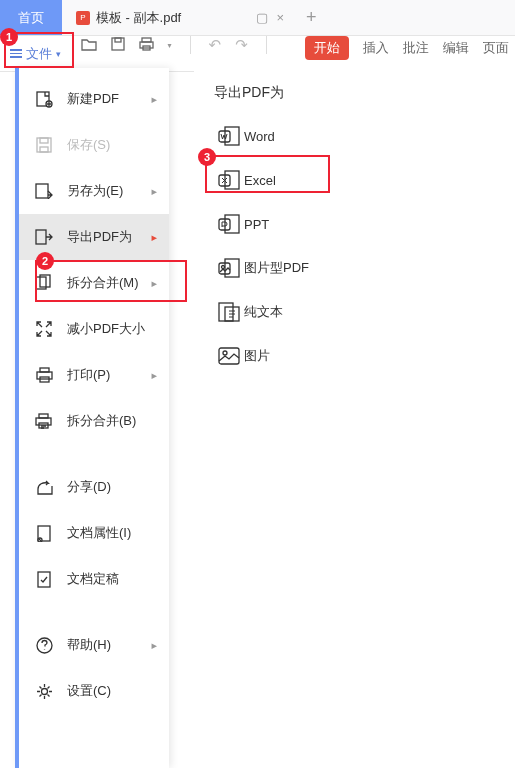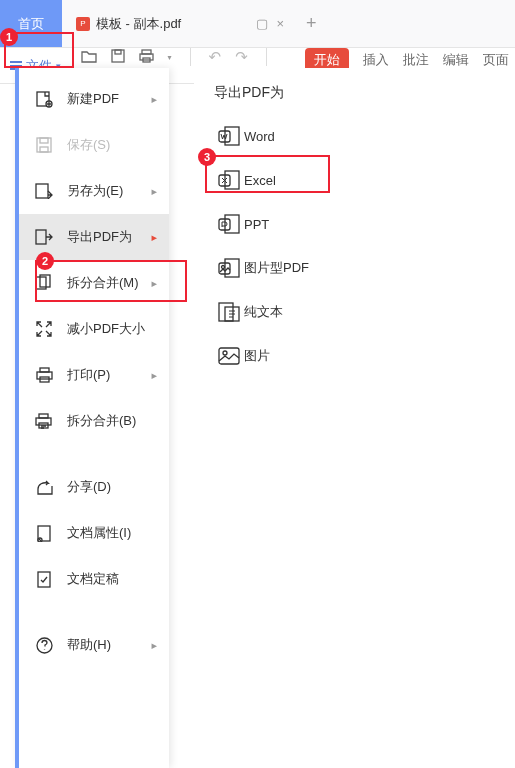--- a/index.html
+++ b/index.html
@@ -1,18 +1,18 @@
 <!DOCTYPE html>
 <html><head>
   <meta charset="utf-8">
   <style>
     * { margin: 0; padding: 0; box-sizing: border-box; font-family: "Microsoft YaHei", sans-serif; }
     body { width: 515px; height: 768px; background: #fff; overflow: hidden; position: relative; }
     
-    .tab-bar { display: flex; height: 48px; background: #f9f9fa; border-bottom: 1px solid #e5e5e5; }
+    .tab-bar { display: flex; height: 36px; background: #f9f9fa; border-bottom: 1px solid #e5e5e5; }
     .tab-home { background: #6e99f7; color: #fff; padding: 0 18px; display: flex; align-items: center; font-size: 13px; }
     .tab-file { display: flex; align-items: center; padding: 0 14px; color: #333; font-size: 13px; gap: 6px; position: relative; width: 230px; }
     .tab-file .pdf-ic { width: 14px; height: 14px; background: #e74c3c; border-radius: 2px; color: #fff; font-size: 8px; display: inline-flex; align-items: center; justify-content: center; }
     .tab-file .controls { position: absolute; right: 8px; display: flex; gap: 8px; color: #999; font-size: 13px; }
     .tab-plus { padding: 0 14px; display: flex; align-items: center; color: #999; font-size: 18px; }
     
     .toolbar { display: flex; height: 36px; align-items: flex-start; border-bottom: 1px solid #e5e5e5; position: relative; }
     .file-btn { display: flex; align-items: center; gap: 4px; font-size: 13px; color: #5a7fd8; padding: 0 10px; height: 100%; }
     .file-btn .ham { display: inline-flex; flex-direction: column; gap: 2px; }
     .file-btn .ham span { width: 12px; height: 1.5px; background: #5a7fd8; }
@@ -210,20 +210,29 @@
     <span class="mi-icon">
         <svg width="17" height="17" viewBox="0 0 17 17">
           <circle cx="8.5" cy="8.5" r="7.5"></circle>
           <path d="M6 6c0-1.5 1-2.5 2.5-2.5S11 4.5 11 6c0 1-1 1.5-2 2v1.5M8.5 12v.5"></path>
         </svg>
       </span>
     <span>帮助(H)</span>
     <span class="arrow">▸</span>
   </div>
   <div class="menu-item">
+    <span class="mi-icon">
+        <svg width="17" height="17" viewBox="0 0 17 17">
+          <circle cx="8.5" cy="8.5" r="3"></circle>
+          <path d="M8.5 1v3M8.5 13v3M1 8.5h3M13 8.5h3M3.5 3.5l2 2M11.5 11.5l2 2M3.5 13.5l2-2M11.5 5.5l2-2"></path>
+        </svg>
+      </span>
+    <span>设置(C)</span>
+  </div>
+  <div class="menu-item">
     
     
   </div>
 </div>
 
 <div class="submenu">
   <div class="submenu-title">导出PDF为</div>
   <div class="sub-item">
     <span class="si-icon">
         <svg width="22" height="20" viewBox="0 0 22 20">

